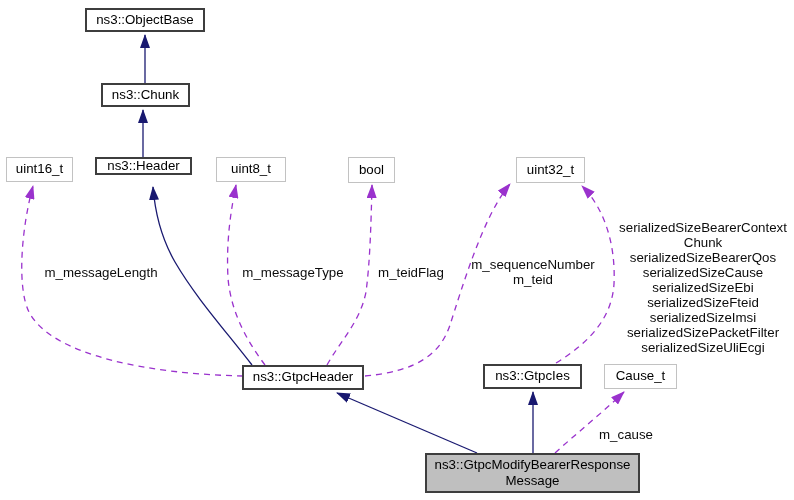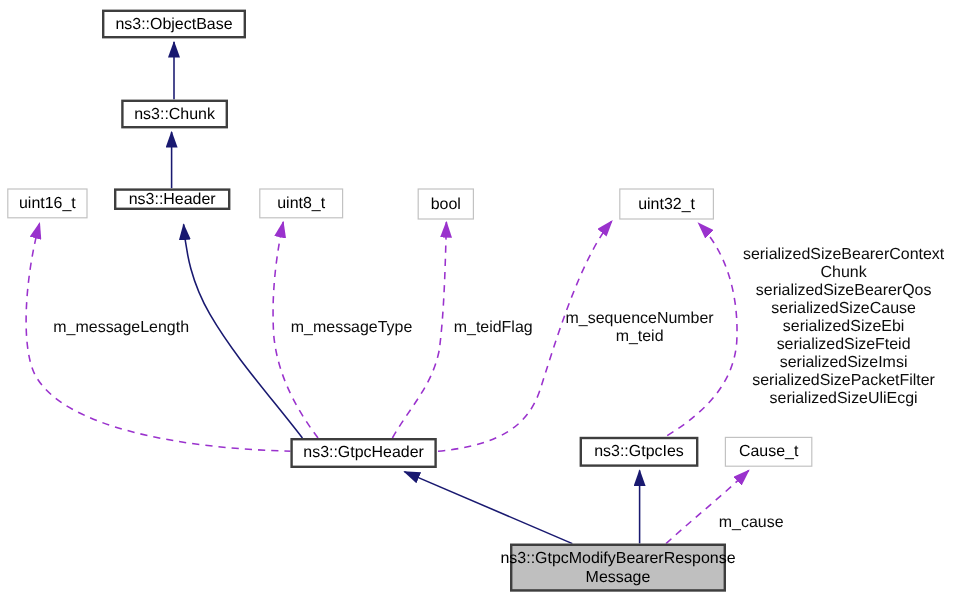--- a/index.html
+++ b/index.html
@@ -75,45 +75,45 @@
   <div class="node" style="left:101px; top:83px; width:89px; height:24px;">ns3::Chunk</div>
 
   <div class="node" style="left:95px; top:157px; width:97px; height:18px;">ns3::Header</div>
 
   <div class="node type" style="left:6px; top:157px; width:67px; height:25px;">uint16_t</div>
 
   <div class="node type" style="left:216px; top:157px; width:70px; height:25px;">uint8_t</div>
 
   <div class="node type" style="left:348px; top:157px; width:47px; height:26px;">bool</div>
 
-  <div class="node type" style="left:516px; top:157px; width:79px; height:26px;">uint32_t</div>
+  <div class="node type" style="left:516px; top:157px; width:69px; height:26px;">uint32_t</div>
 
   <div class="node" style="left:242px; top:365px; width:122px; height:25px;">ns3::GtpcHeader</div>
 
   <div class="node" style="left:483px; top:364px; width:99px; height:25px;">ns3::GtpcIes</div>
 
   <div class="node type" style="left:604px; top:364px; width:73px; height:25px;">Cause_t</div>
 
-  <div class="node main" style="left:425px; top:453px; width:180px; height:40px;">
+  <div class="node main" style="left:425px; top:453px; width:215px; height:40px;">
     <span>ns3::GtpcModifyBearerResponse</span>
     <span>Message</span>
   </div>
 
   <div class="elabel" style="left:31px; top:265px; width:140px;">m_messageLength</div>
 
   <div class="elabel" style="left:223px; top:265px; width:140px;">m_messageType</div>
 
   <div class="elabel" style="left:341px; top:265px; width:140px;">m_teidFlag</div>
 
   <div class="elabel" style="left:453px; top:257px; width:160px;">
     <span>m_sequenceNumber</span>
     <span>m_teid</span>
   </div>
 
-  <div class="elabel" style="left:613px; top:204px; width:180px;">
+  <div class="elabel" style="left:613px; top:220px; width:180px;">
     <span>serializedSizeBearerContext</span>
     <span>Chunk</span>
     <span>serializedSizeBearerQos</span>
     <span>serializedSizeCause</span>
     <span>serializedSizeEbi</span>
     <span>serializedSizeFteid</span>
     <span>serializedSizeImsi</span>
     <span>serializedSizePacketFilter</span>
     <span>serializedSizeUliEcgi</span>
   </div>

